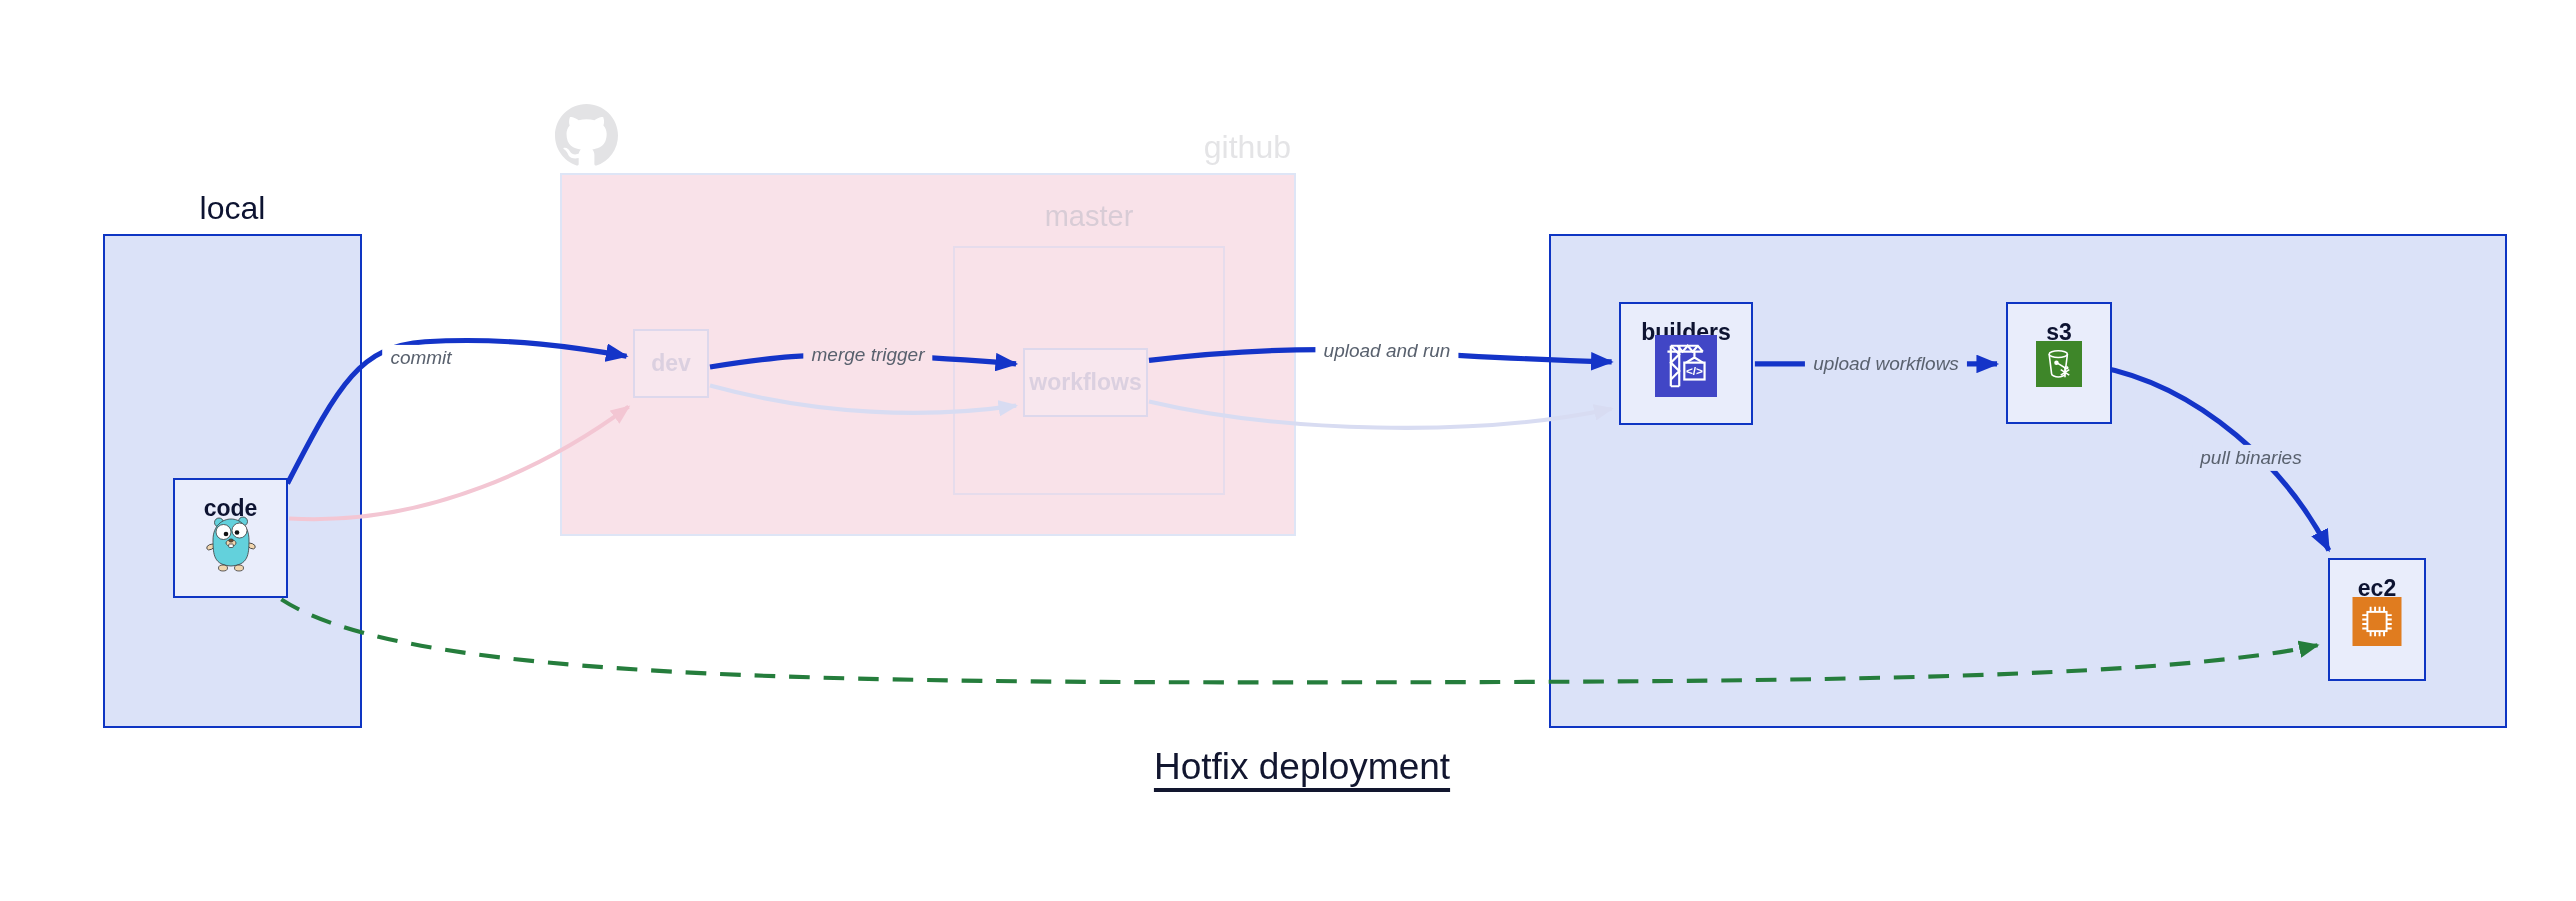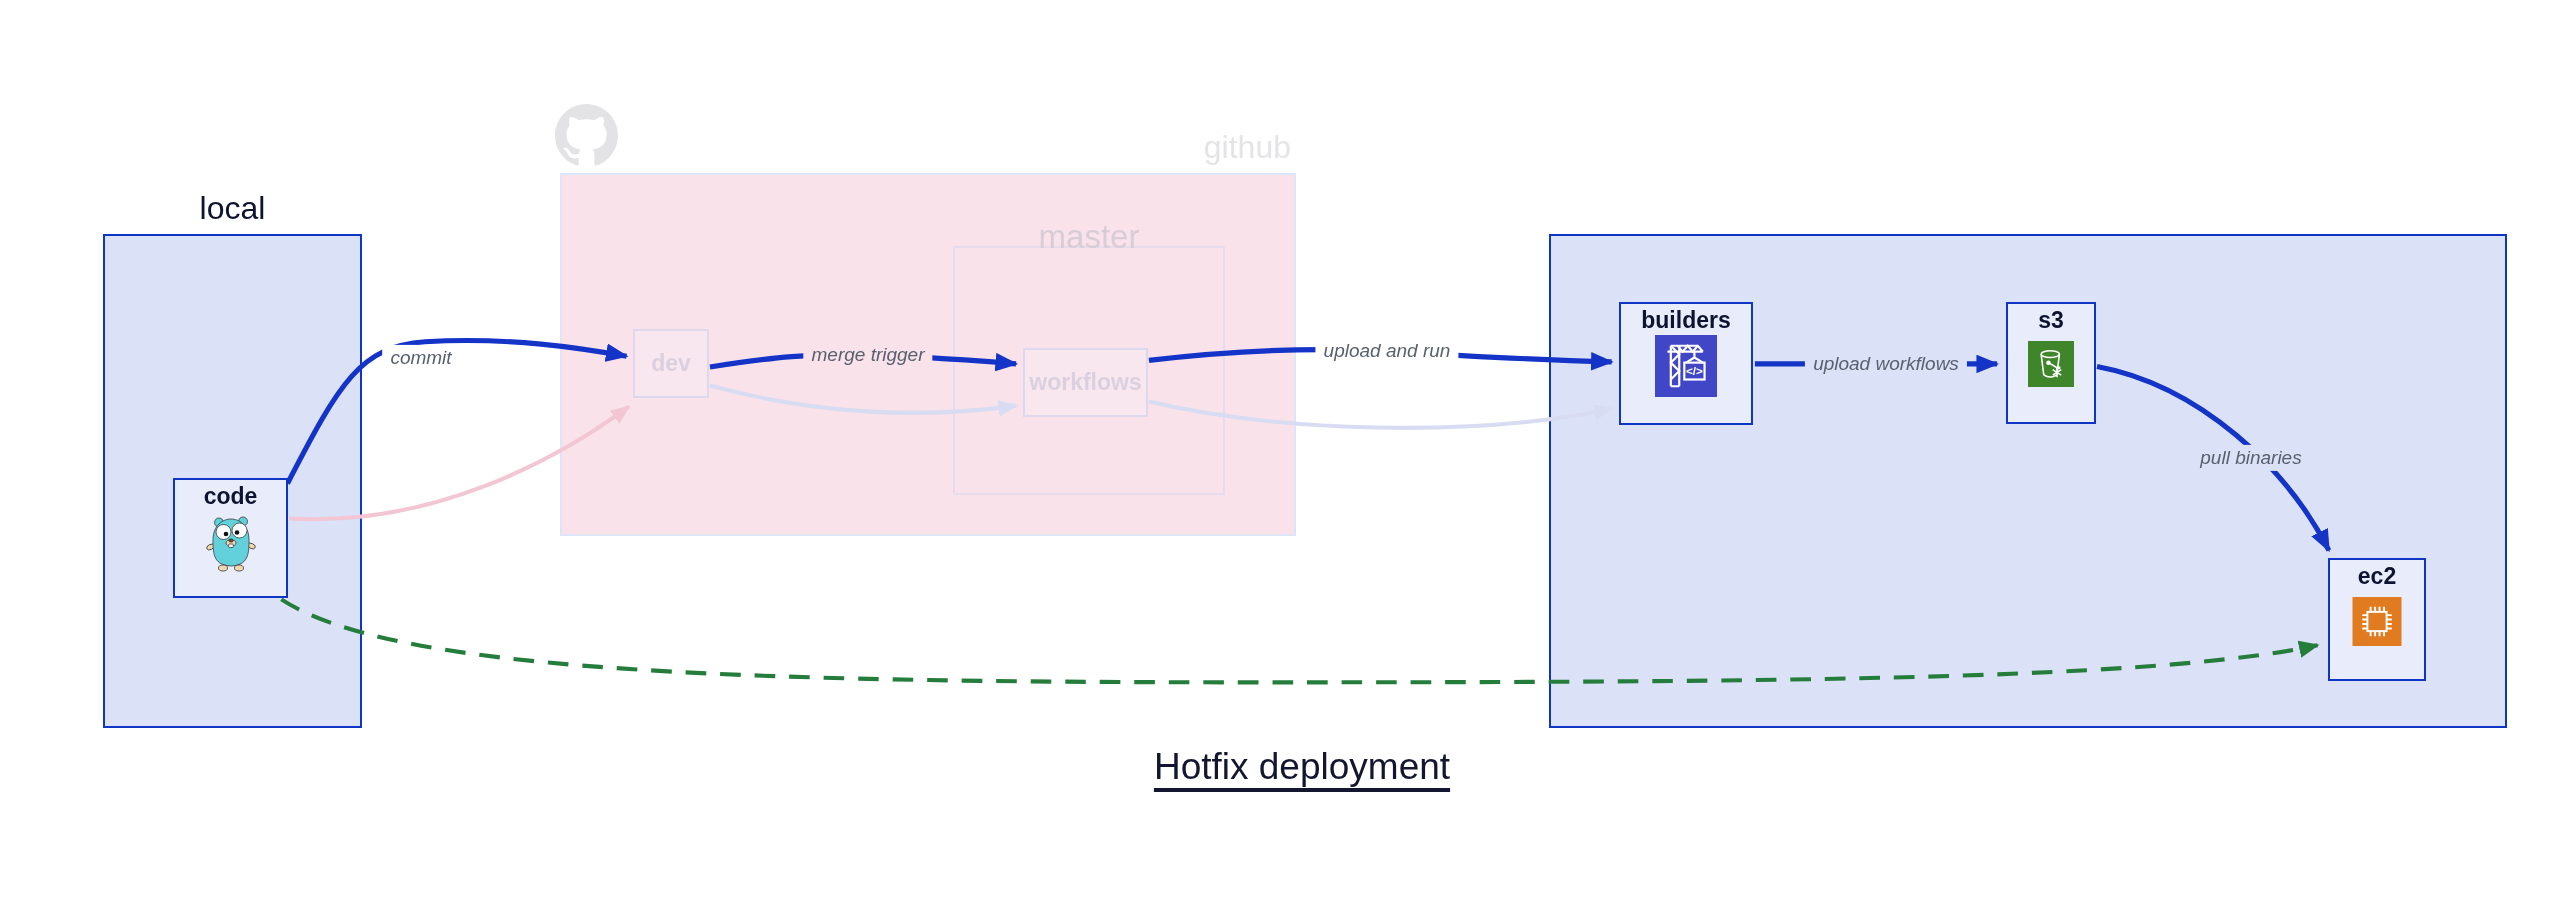--- a/index.html
+++ b/index.html
@@ -18,32 +18,32 @@
   
   .container{position:absolute;box-sizing:border-box;}
   .c-local{left:103px;top:234px;width:259px;height:494px;background:var(--c-blue_fill);border:2.6px solid var(--c-blue_border);}
   .c-github{left:560px;top:173px;width:736px;height:363px;background:var(--c-pink_fill);border:2.1px solid var(--c-github_border);}
   .c-master{left:953px;top:246px;width:272px;height:249px;background:transparent;border:2.1px solid #e6dcec;}
   .c-aws{left:1549px;top:234px;width:958px;height:494px;background:var(--c-blue_fill);border:2.6px solid var(--c-blue_border);}
   .container-label{position:absolute;font-size:32px;font-weight:500;color:var(--c-navy_text);text-align:center;}
   .lbl-local{left:103px;top:190px;width:259px;}
   .lbl-aws{left:1549px;top:190px;width:958px;}
   .lbl-github{left:1033px;top:129px;width:258px;text-align:right;color:var(--c-faded_gray_text);font-weight:400;}
-  .lbl-master{left:953px;top:218px;width:272px;font-size:33px;color:var(--c-master_text);font-weight:400;}
+  .lbl-master{left:953px;top:200px;width:272px;font-size:29px;color:var(--c-master_text);font-weight:400;}
   
   .node{position:absolute;box-sizing:border-box;text-align:center;}
   .node-blue{background:var(--c-node_fill);border:2.6px solid var(--c-blue_border);}
   .node-faded{background:var(--c-pink_node_fill);border:2.1px solid var(--c-faded_border);display:flex;align-items:center;justify-content:center;}
   .n-code{left:173px;top:478px;width:115px;height:120px;}
   .n-dev{left:633px;top:329px;width:76px;height:69px;}
   .n-workflows{left:1023px;top:348px;width:125px;height:69px;}
   .n-builders{left:1619px;top:302px;width:134px;height:123px;}
-  .n-s3{left:2006px;top:302px;width:90px;height:122px;}
+  .n-s3{left:2006px;top:302px;width:106px;height:122px;}
   .n-ec2{left:2328px;top:558px;width:98px;height:123px;}
-  .node-label{font-size:23px;font-weight:bold;color:var(--c-navy_text);margin-top:3px;}
+  .node-label{font-size:23px;font-weight:bold;color:var(--c-navy_text);margin-top:15px;}
   .node-faded .node-label{color:var(--c-faded_text);margin-top:0;}
   .icon-tile{position:absolute;left:50%;transform:translateX(-50%);display:flex;align-items:center;justify-content:center;}
   .tile-codebuild{top:31px;width:62px;height:62px;background:var(--c-codebuild_bg);}
   .tile-s3{top:37px;width:46px;height:46px;background:var(--c-s3_bg);}
   .tile-ec2{top:37px;width:49px;height:49px;background:var(--c-ec2_bg);}
   .gopher-wrap{position:absolute;left:50%;top:34px;transform:translateX(-50%);}
   
   .edge-label{position:absolute;transform:translate(-50%,-50%);font-size:19px;font-style:italic;color:var(--c-edge_label_text);padding:2.1px 8.2px;white-space:nowrap;}
   .el-white{background:#ffffff;}
   .el-pink{background:var(--c-pink_fill);}

